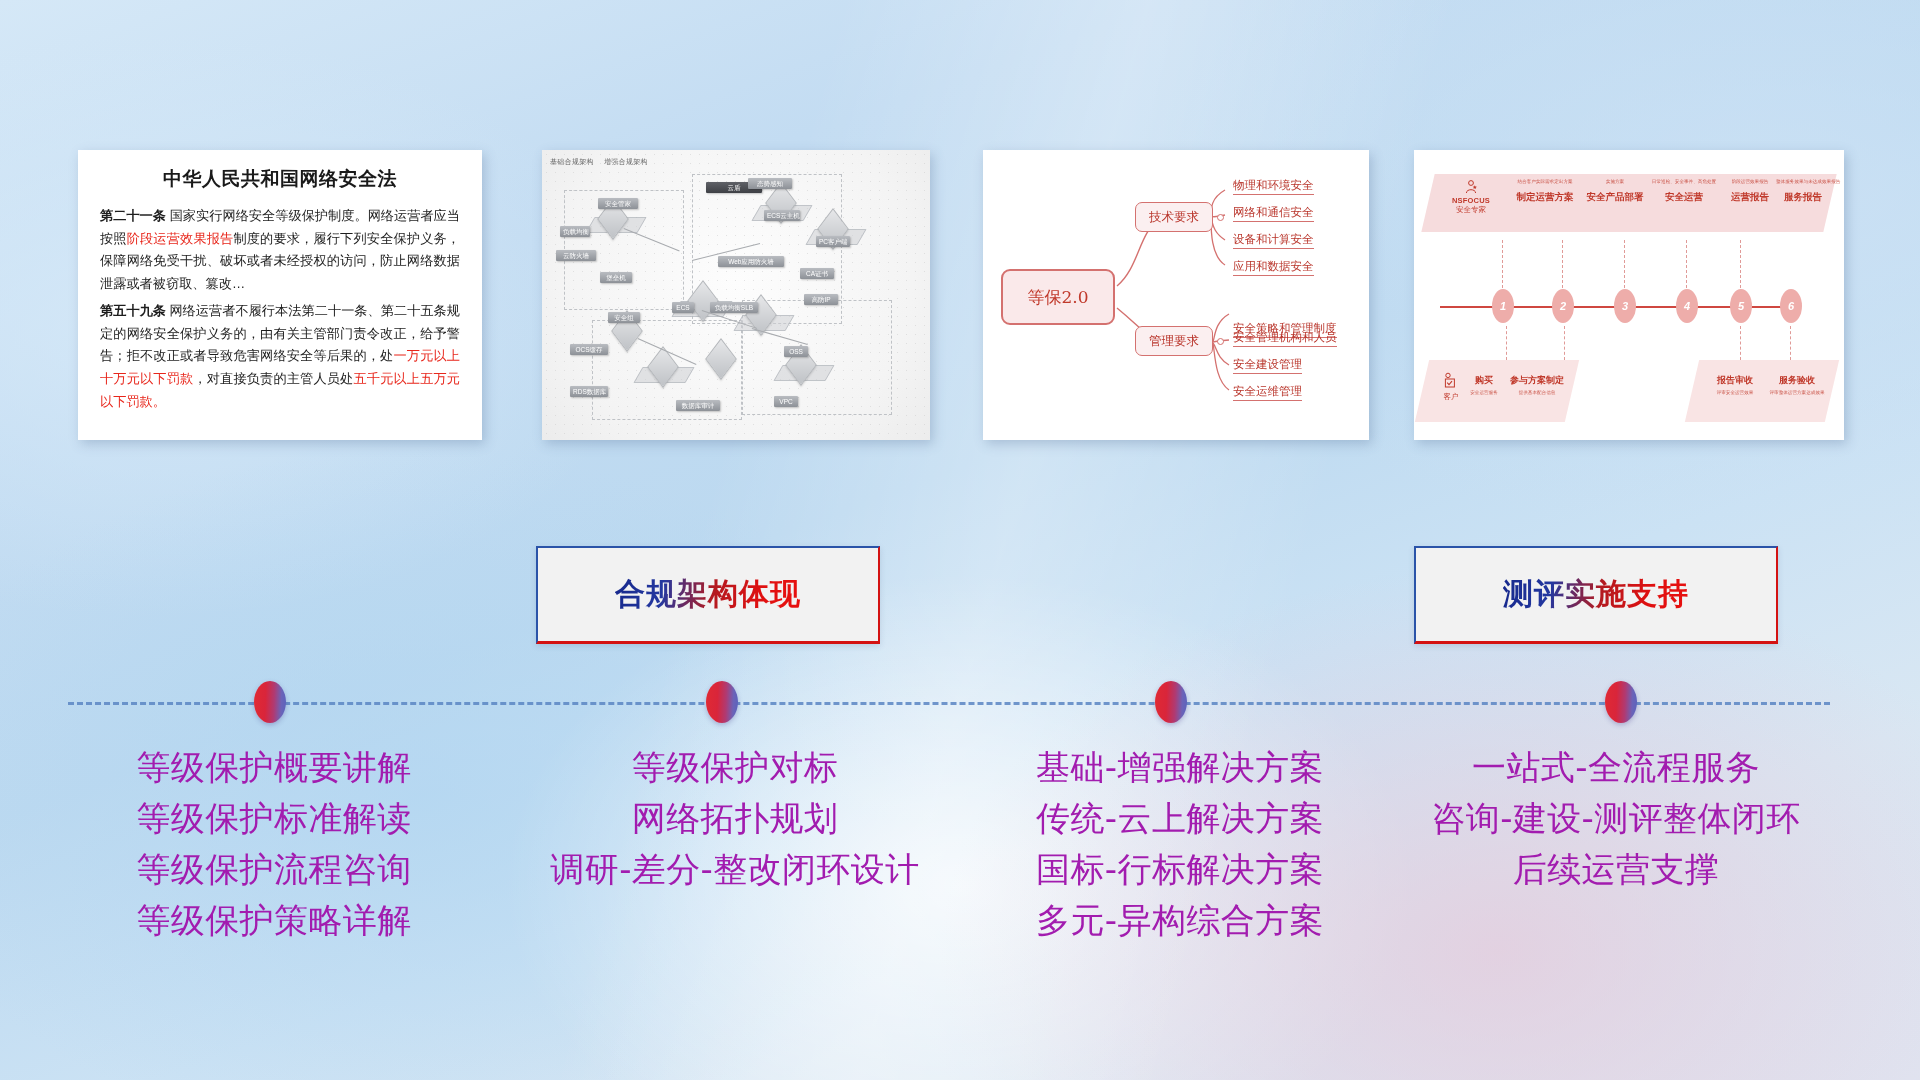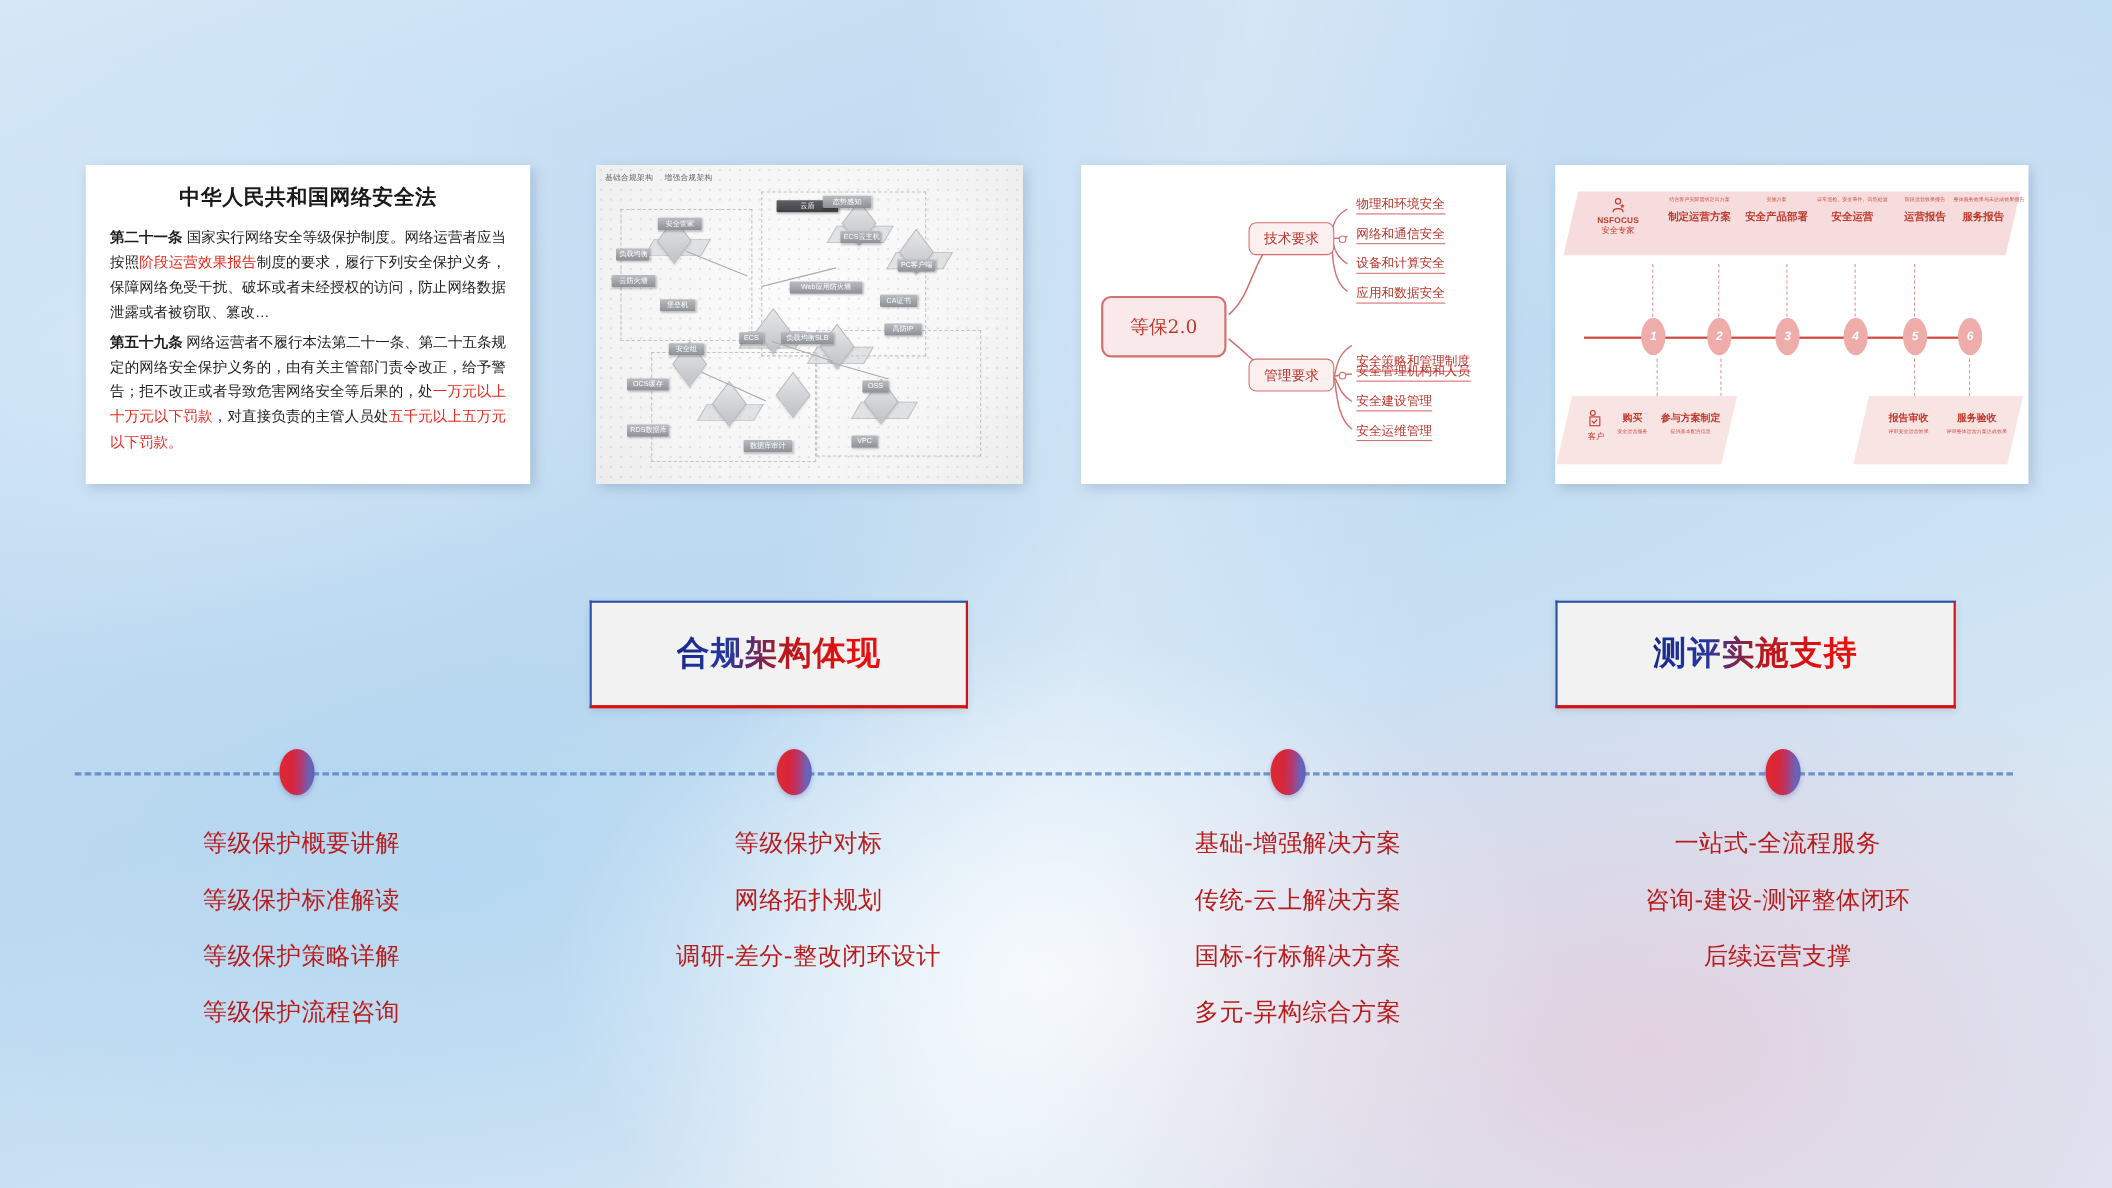--- a/index.html
+++ b/index.html
@@ -184,21 +184,21 @@
   .tl-d4 { left:1605px; }
 
   
   .lists { position:absolute; left:0; top:742px; width:1920px; height:240px; }
   .list { position:absolute; top:0; text-align:center; }
   .list-1 { left:76px;   width:396px; }
   .list-2 { left:536px;  width:398px; }
   .list-3 { left:985px;  width:390px; }
   .list-4 { left:1414px; width:404px; }
   .list-item {
-    font-size:22px; color:#b91c1c; line-height:51px; white-space:nowrap;
+    font-size:34px; color:#a21caf; line-height:51px; white-space:nowrap;
     font-family:"DejaVu Sans", sans-serif; letter-spacing:.4px;
   }
 </style>
 </head>
 <body>
 
 <div id="bg">
   <div id="bg-sheen"></div>
 </div>
 
@@ -421,22 +421,22 @@
     <div class="tl-dot tl-d2"></div>
     <div class="tl-dot tl-d3"></div>
     <div class="tl-dot tl-d4"></div>
   </div>
 
   <div class="lists">
 
     <div class="list list-1">
       <div class="list-item">等级保护概要讲解</div>
       <div class="list-item">等级保护标准解读</div>
+      <div class="list-item">等级保护流程咨询</div>
       <div class="list-item">等级保护策略详解</div>
-      <div class="list-item">等级保护流程咨询</div>
     </div>
 
     <div class="list list-2">
       <div class="list-item">等级保护对标</div>
       <div class="list-item">网络拓扑规划</div>
       <div class="list-item">调研-差分-整改闭环设计</div>
     </div>
 
     <div class="list list-3">
       <div class="list-item">基础-增强解决方案</div>

